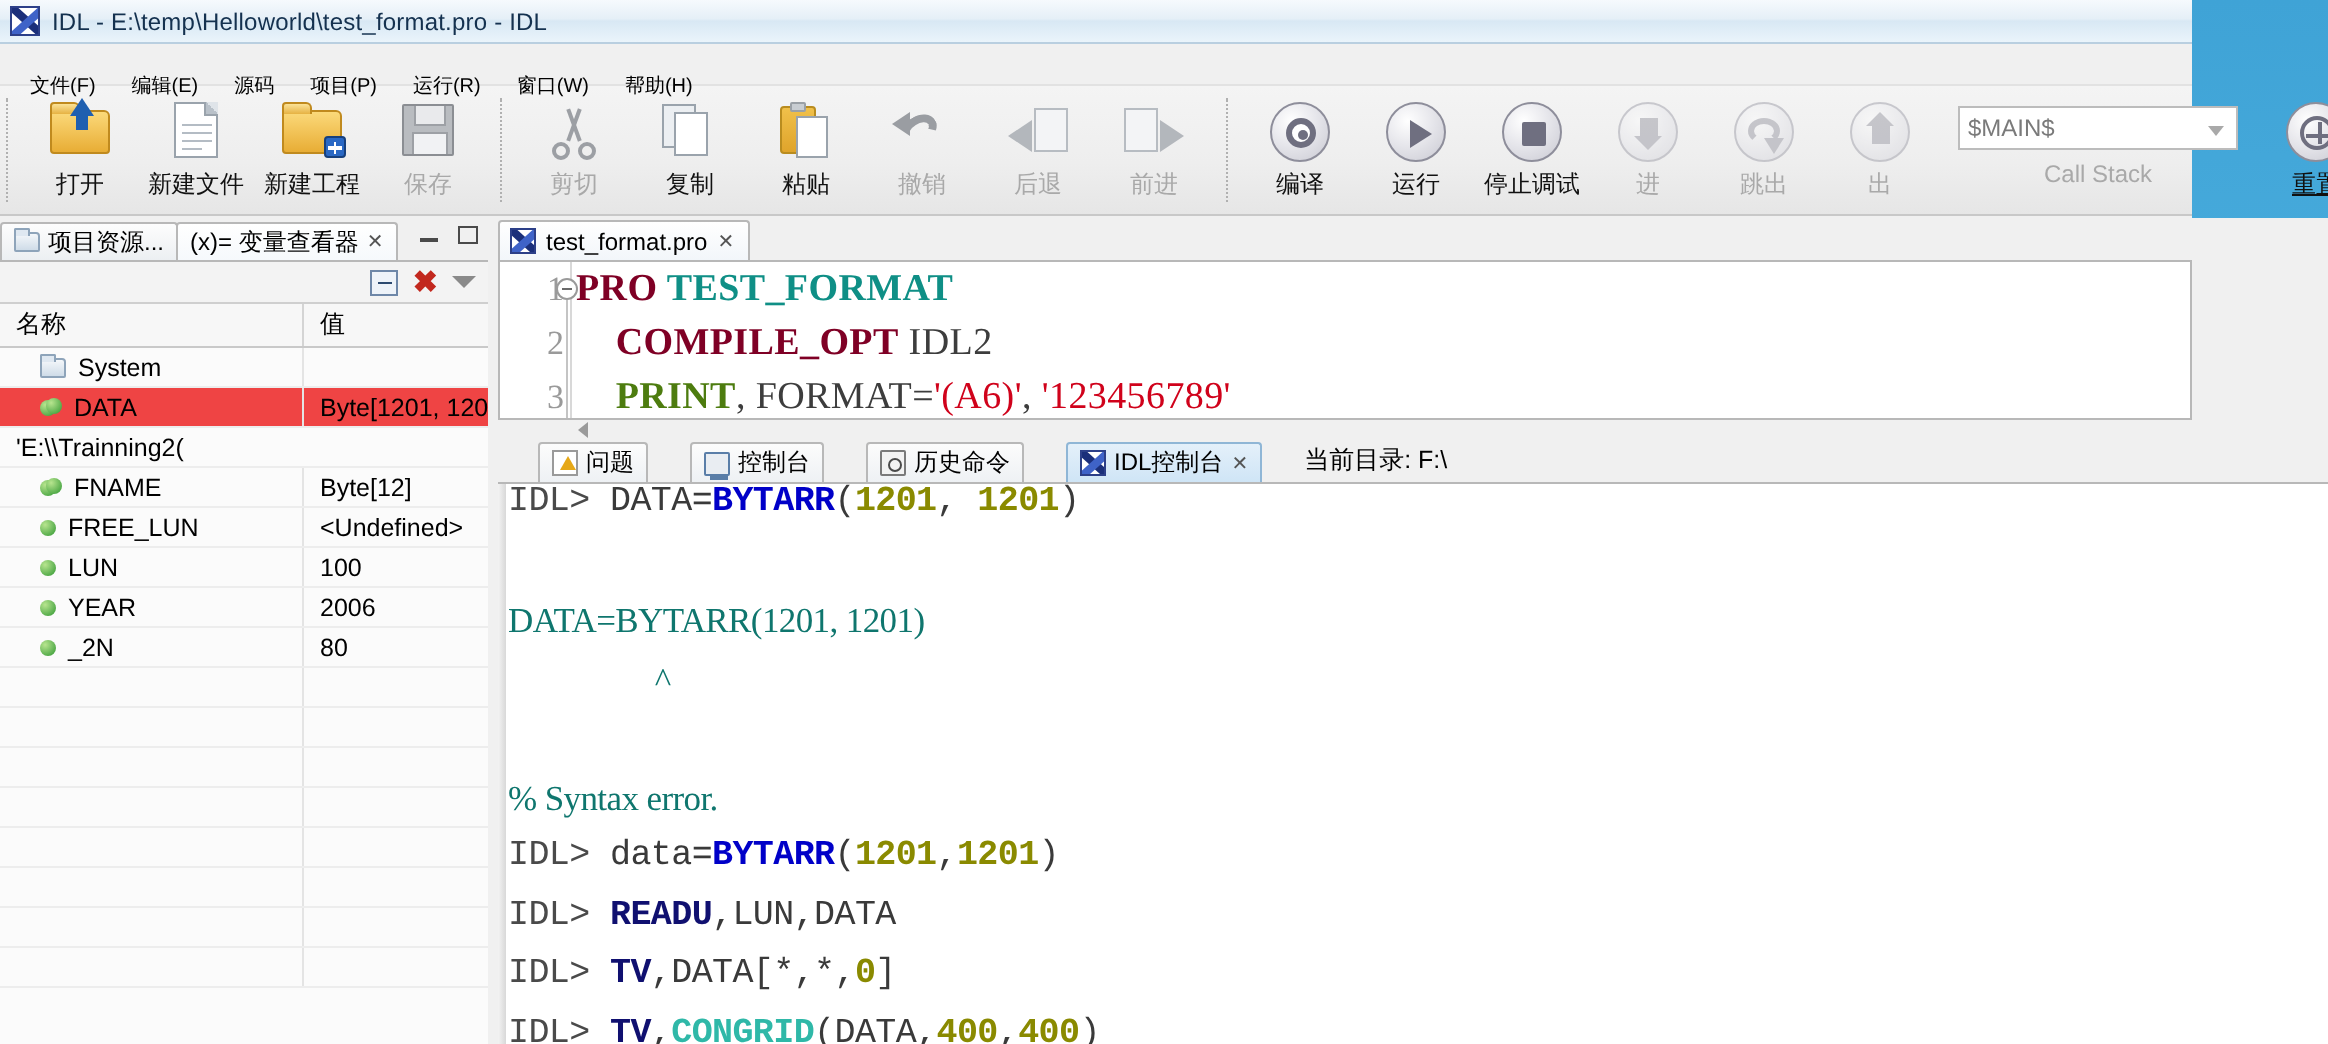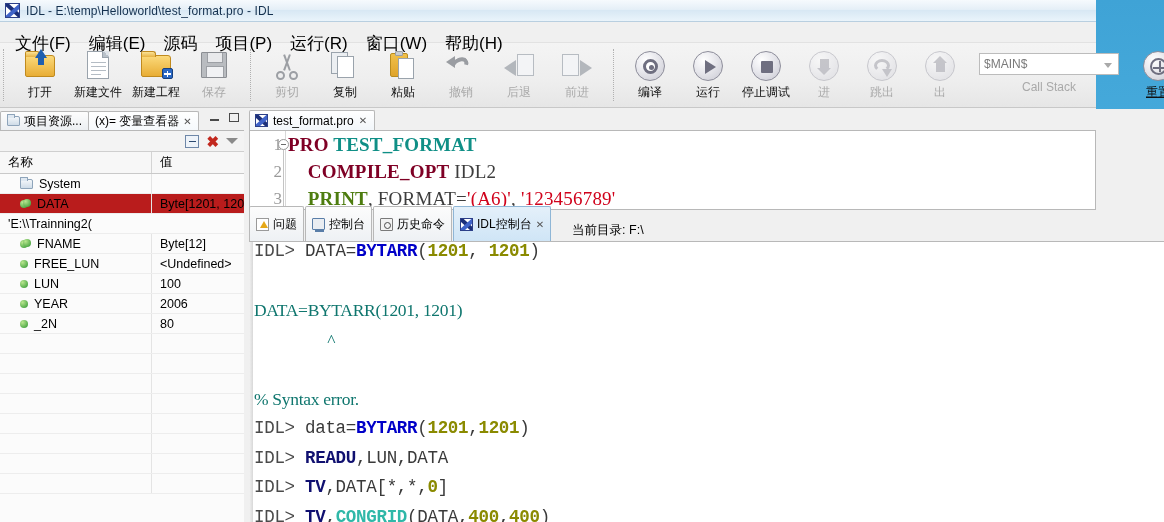--- a/index.html
+++ b/index.html
@@ -63,21 +63,21 @@
   .idl-icon:after  { left: -3px; top: 5px; width: 22px; height: 4px; transform: rotate(-42deg); background:#3f63c8; }
 
   
   .menubar {
     height: 21px; display: flex; align-items: center;
     padding-left: 6px;
     background: #f0f0f0;
     border-bottom: 1px solid #e2e2e2;
   }
   .menubar .mi {
-    padding: 2px 9px; font-size: 17px; color: #000; cursor: default;
+    padding: 2px 9px; font-size: 10px; color: #000; cursor: default;
     white-space: nowrap;
     margin-top: 22px;
   }
 
   
   .toolbar {
     height: 65px; display: flex; align-items: flex-start;
     background: linear-gradient(to bottom,#f4f4f4 0%,#eeeeee 60%,#e6e6e6 100%);
     border-bottom: 1px solid #c8c8c8;
     padding-top: 3px;
@@ -237,21 +237,21 @@
   .collapse-ico:after{content:"";position:absolute;left:3px;top:5px;width:7px;height:1.5px;background:#2c4a70;}
   .x-red { font-size:15px;color:#c2281e;font-weight:bold;line-height:1; }
   .chev-dn { width:0;height:0;border-left:6px solid transparent;border-right:6px solid transparent;border-top:6px solid #8a8a8a; }
 
   .vtable { width:244px; }
   .vhead { display:flex; height:22px; background:#f7f7f7; border-bottom:1px solid #c9c9c9; }
   .vhead .c1 { width:152px;border-right:1px solid #d4d4d4;display:flex;align-items:center;padding-left:8px; }
   .vhead .c2 { flex:1;display:flex;align-items:center;padding-left:8px; }
   .vhead span { font-size:12.5px;color:#000; }
   .vrow { display:flex; height:20px; border-bottom:1px solid #ededed; }
-  .vrow.sel { background:#b91c1c;justify-content:space-between; }
+  .vrow.sel { background:#ef4444;justify-content:space-between; }
   .vrow .c1 { width:152px;border-right:1px solid #e4e4e4;display:flex;align-items:center;padding-left:20px;gap:6px; }
   .vrow .c2 { flex:1;display:flex;align-items:center;padding-left:8px;overflow:hidden; }
   .vrow .nm,.vrow .vl { font-size:12.5px;color:#000;white-space:nowrap; }
   .dot { width:8px;height:8px;border-radius:50%;flex:0 0 auto;
     background: radial-gradient(circle at 32% 30%, #b8e58f, #2e9630); }
   .dot.multi { width:11px;height:9px;border-radius:0;background:none;position:relative; }
   .dot.multi:before,.dot.multi:after{content:"";position:absolute;width:8px;height:8px;border-radius:50%;
     background: radial-gradient(circle at 32% 30%, #b8e58f, #2e9630);}
   .dot.multi:before{left:0;top:1px;} .dot.multi:after{left:3px;top:0;}
   .folder-s { width:13px;height:10px;flex:0 0 auto;position:relative;
@@ -303,23 +303,23 @@
   .str { color:#d0021b; }
 
   .hscroll-e { position:absolute;left:37px;top:101px;width:810px;height:10px;background:#f0f0f0; }
   .hscroll-e .lt { position:absolute;left:3px;top:1px;width:0;height:0;
     border-top:4px solid transparent;border-bottom:4px solid transparent;border-right:5px solid #9a9a9a; }
 
   
   .console-wrap { position:absolute;left:0;top:111px;width:915px;height:302px; }
   .ctabs { height:21px;display:flex;align-items:flex-end;background:#f0f0f0;position:relative; }
   .ctab {
-    height:35px;display:flex;align-items:center;gap:4px;padding:0 6px;
+    height:20px;display:flex;align-items:center;gap:4px;padding:0 6px;
     font-size:12px;border:1px solid #b8b8b8;border-bottom:none;border-radius:2px 2px 0 0;
-    background:linear-gradient(to bottom,#fcfcfc,#eef1f4); margin-right:1px;white-space:nowrap;
+    background:linear-gradient(to bottom,#fcfcfc,#eef1f4); margin-right:1px;white-space:nowrap;margin-left:20px;
   }
   .ctab.active { background:linear-gradient(to bottom,#e4f0fa,#cfe5f6); border-color:#8fb6d6; }
   .ctab .x { font-size:10px;color:#555; }
   .cwd { font-size:12.5px;color:#000;margin-left:20px;align-self:center;white-space:nowrap; }
   .ic-problem{width:13px;height:13px;background:#fff;border:1px solid #9a9a9a;position:relative;flex:0 0 auto;}
   .ic-problem:after{content:"";position:absolute;left:3px;top:2px;width:0;height:0;
     border-left:4px solid transparent;border-right:4px solid transparent;border-bottom:7px solid #e6a817;}
   .ic-console{width:13px;height:12px;background:#e9edf2;border:1px solid #5a7ea8;border-radius:1px;position:relative;flex:0 0 auto;}
   .ic-console:after{content:"";position:absolute;left:2px;bottom:-3px;width:9px;height:2px;background:#5a7ea8;}
   .ic-history{width:13px;height:13px;background:#f2f2f2;border:1px solid #7a7a7a;border-radius:1px;position:relative;flex:0 0 auto;}

